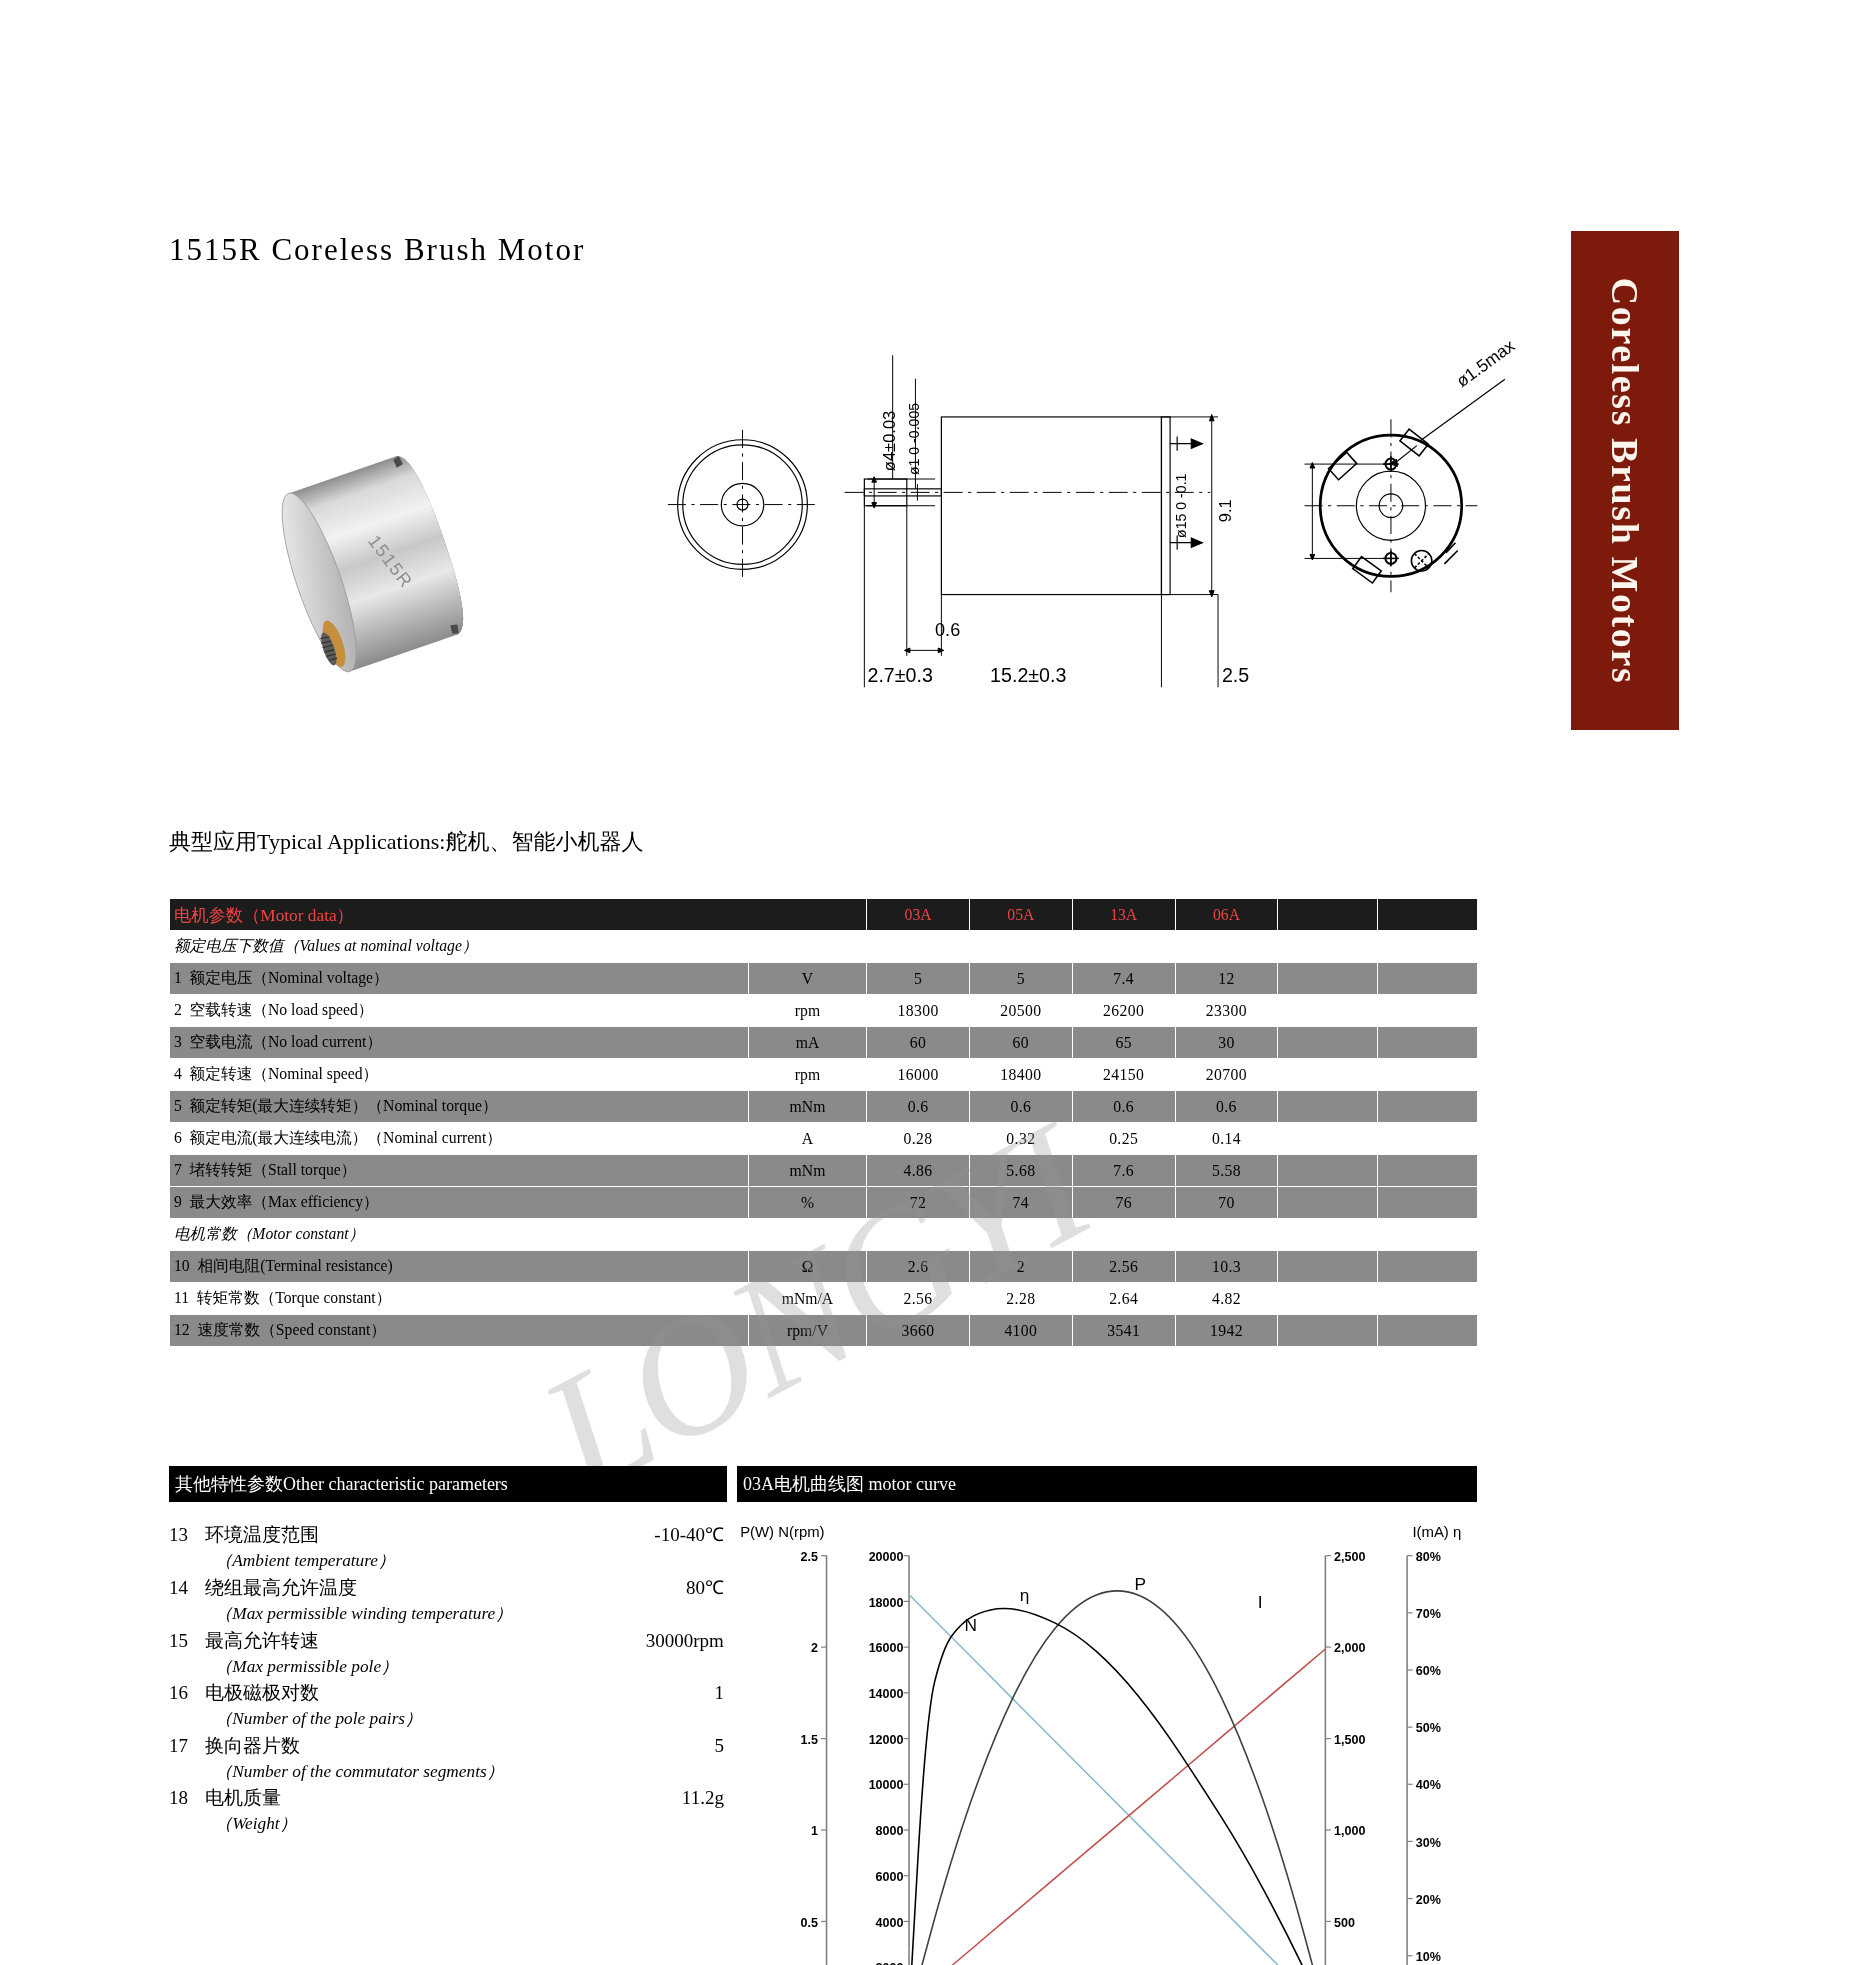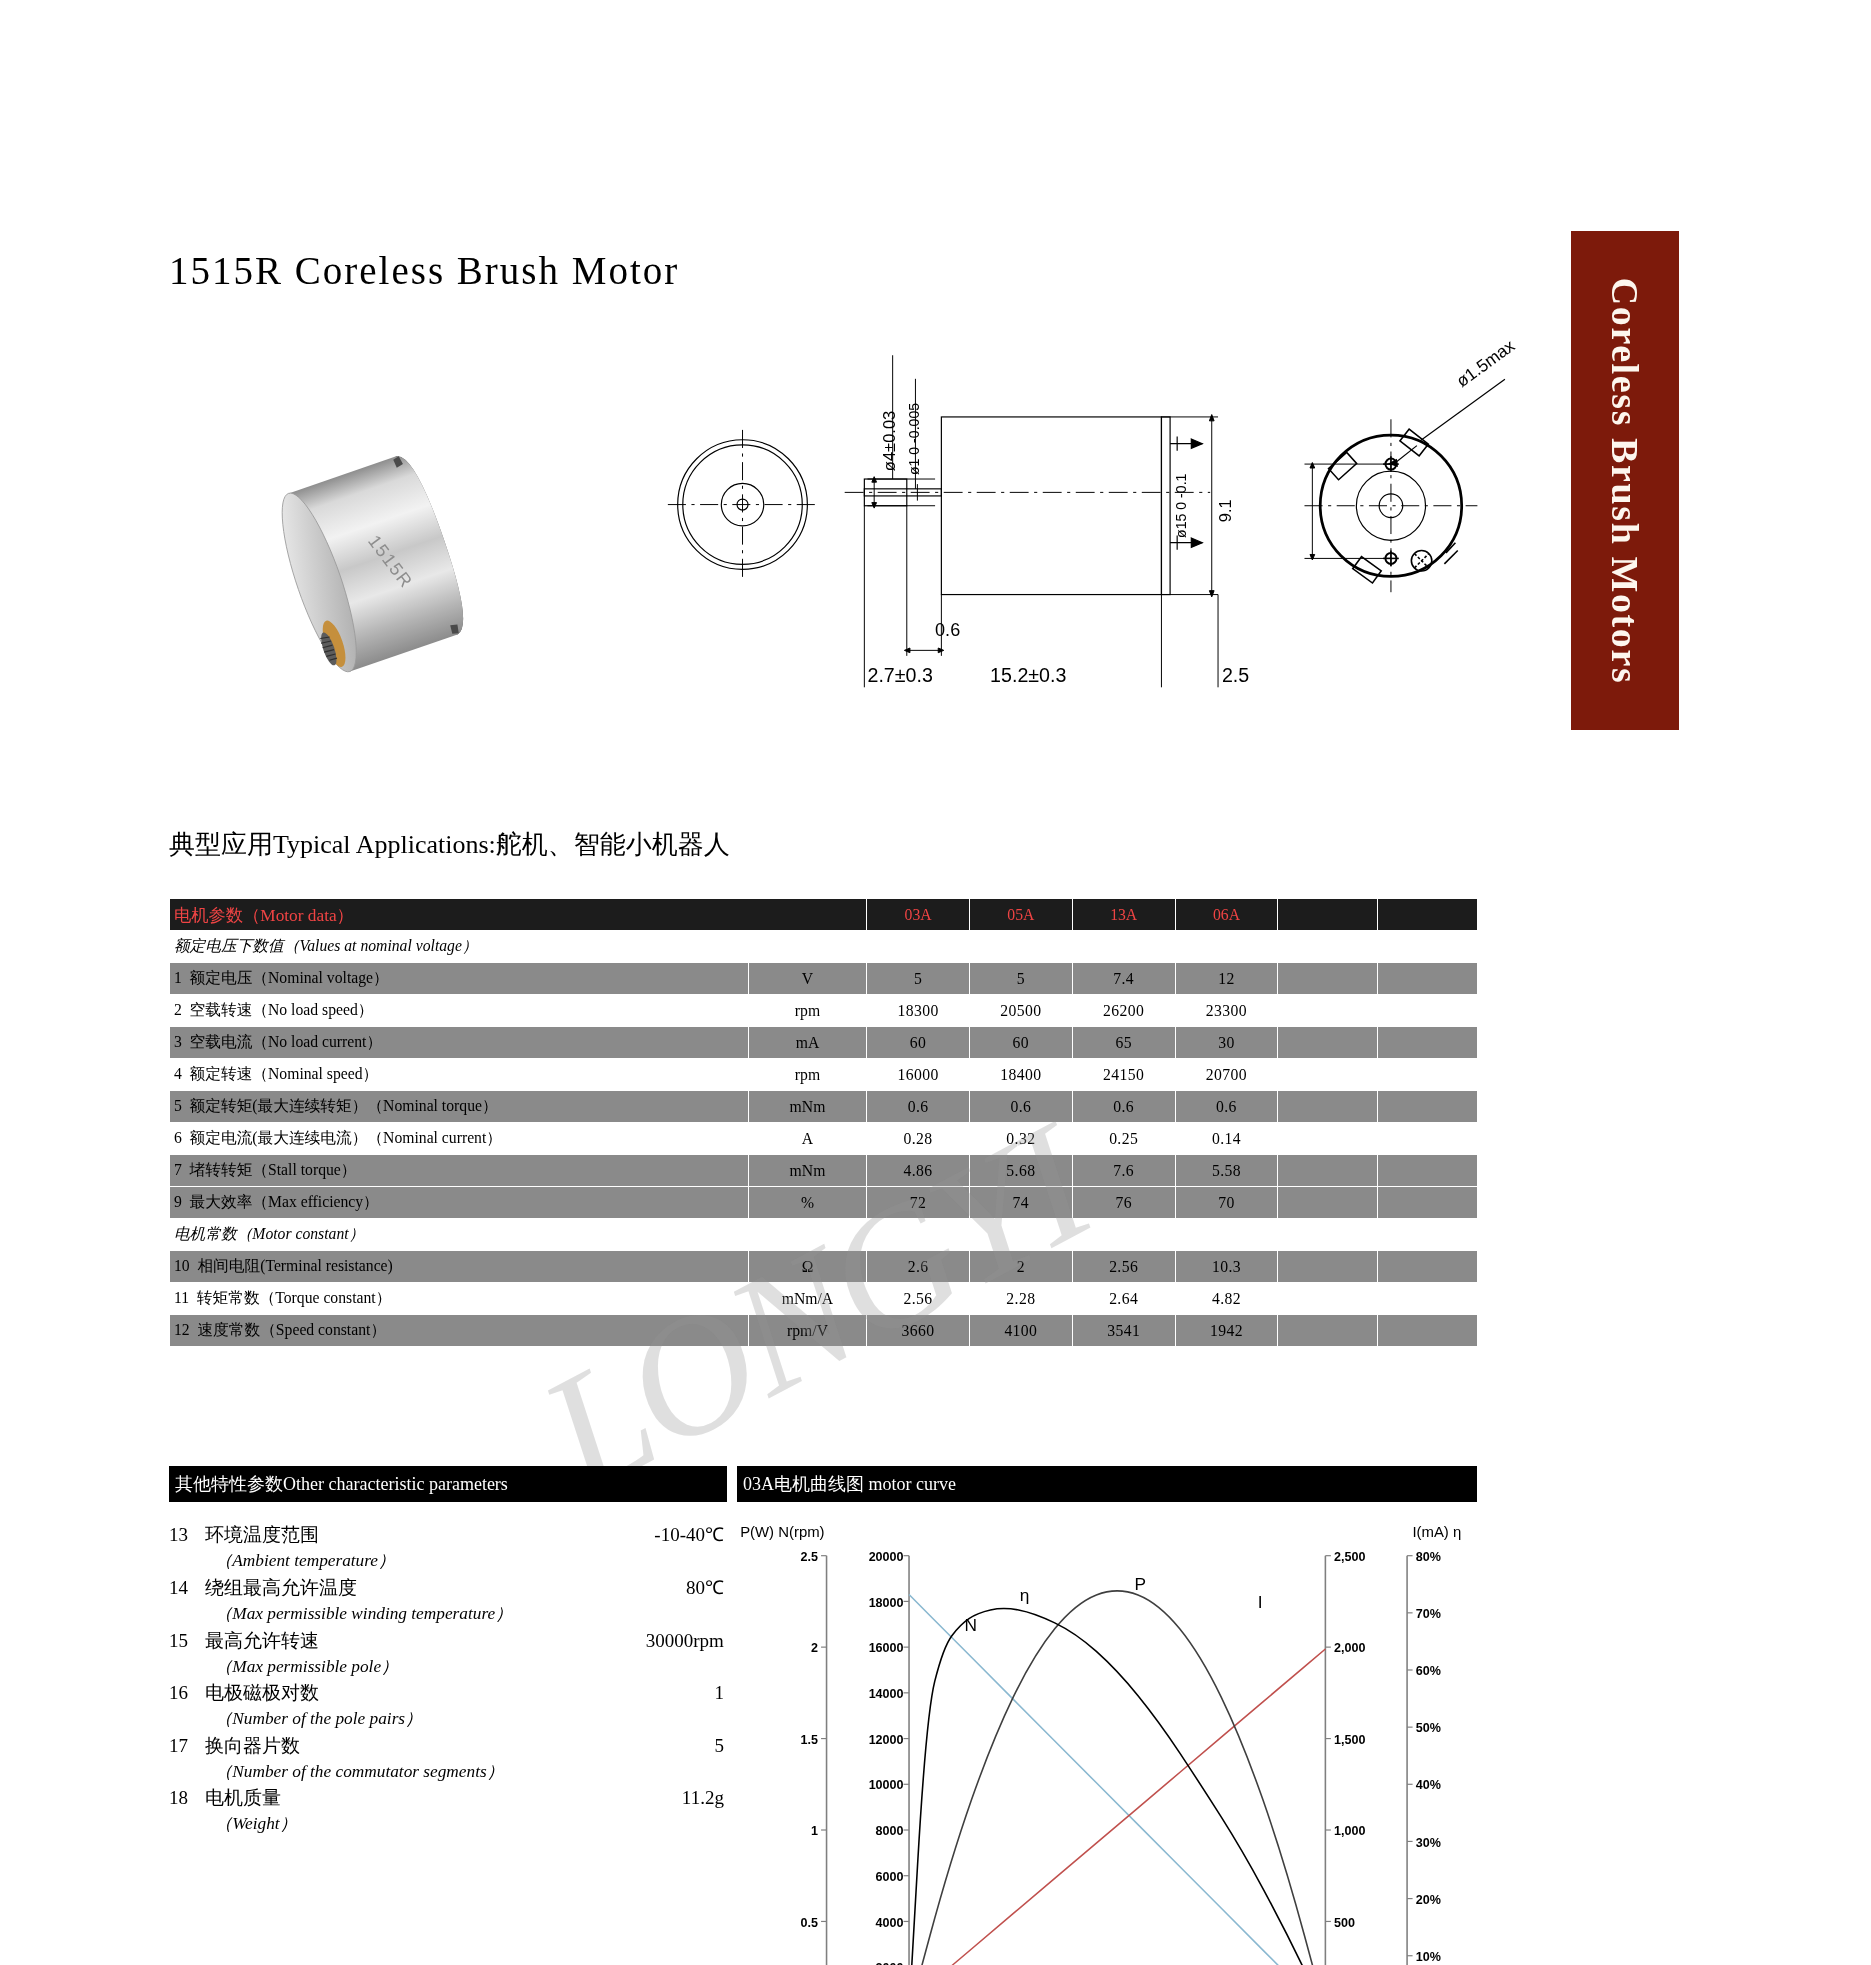--- a/index.html
+++ b/index.html
@@ -26,22 +26,22 @@
     color: rgba(150,150,150,0.30);
     transform: rotate(-28deg);
     letter-spacing: -3.1px;
     user-select:none;
     pointer-events:none;
     z-index: 5;
   }
 
   
   #title {
-    position:absolute; left:169px; top:248px;
-    font-size: 39px;
+    position:absolute; left:169px; top:232px;
+    font-size: 31px;
     letter-spacing: 2px;
     white-space: nowrap;
     color:#000;
   }
 
   
   #side-tab {
     position:absolute; left: 1571px; top: 231px;
     width: 108px; height: 499px;
     background: #7d1a0b;
@@ -67,21 +67,21 @@
   }
   #photo svg { display:block; }
 
   
   #drawings { position:absolute; left: 660px; top: 310px; width: 896px; height: 397px; }
   #drawings svg { display:block; }
 
   
   #apps-line {
     position:absolute; left: 169px; top: 827px;
-    font-size: 26px;
+    font-size: 22px;
     white-space:nowrap;
   }
 
   
   #main-table {
     position:absolute; left: 169px; top: 898px;
     width: 1309px;
     border-collapse: separate;
     border-spacing: 1.6px 1.6px;
     font-size: 15.7px;

